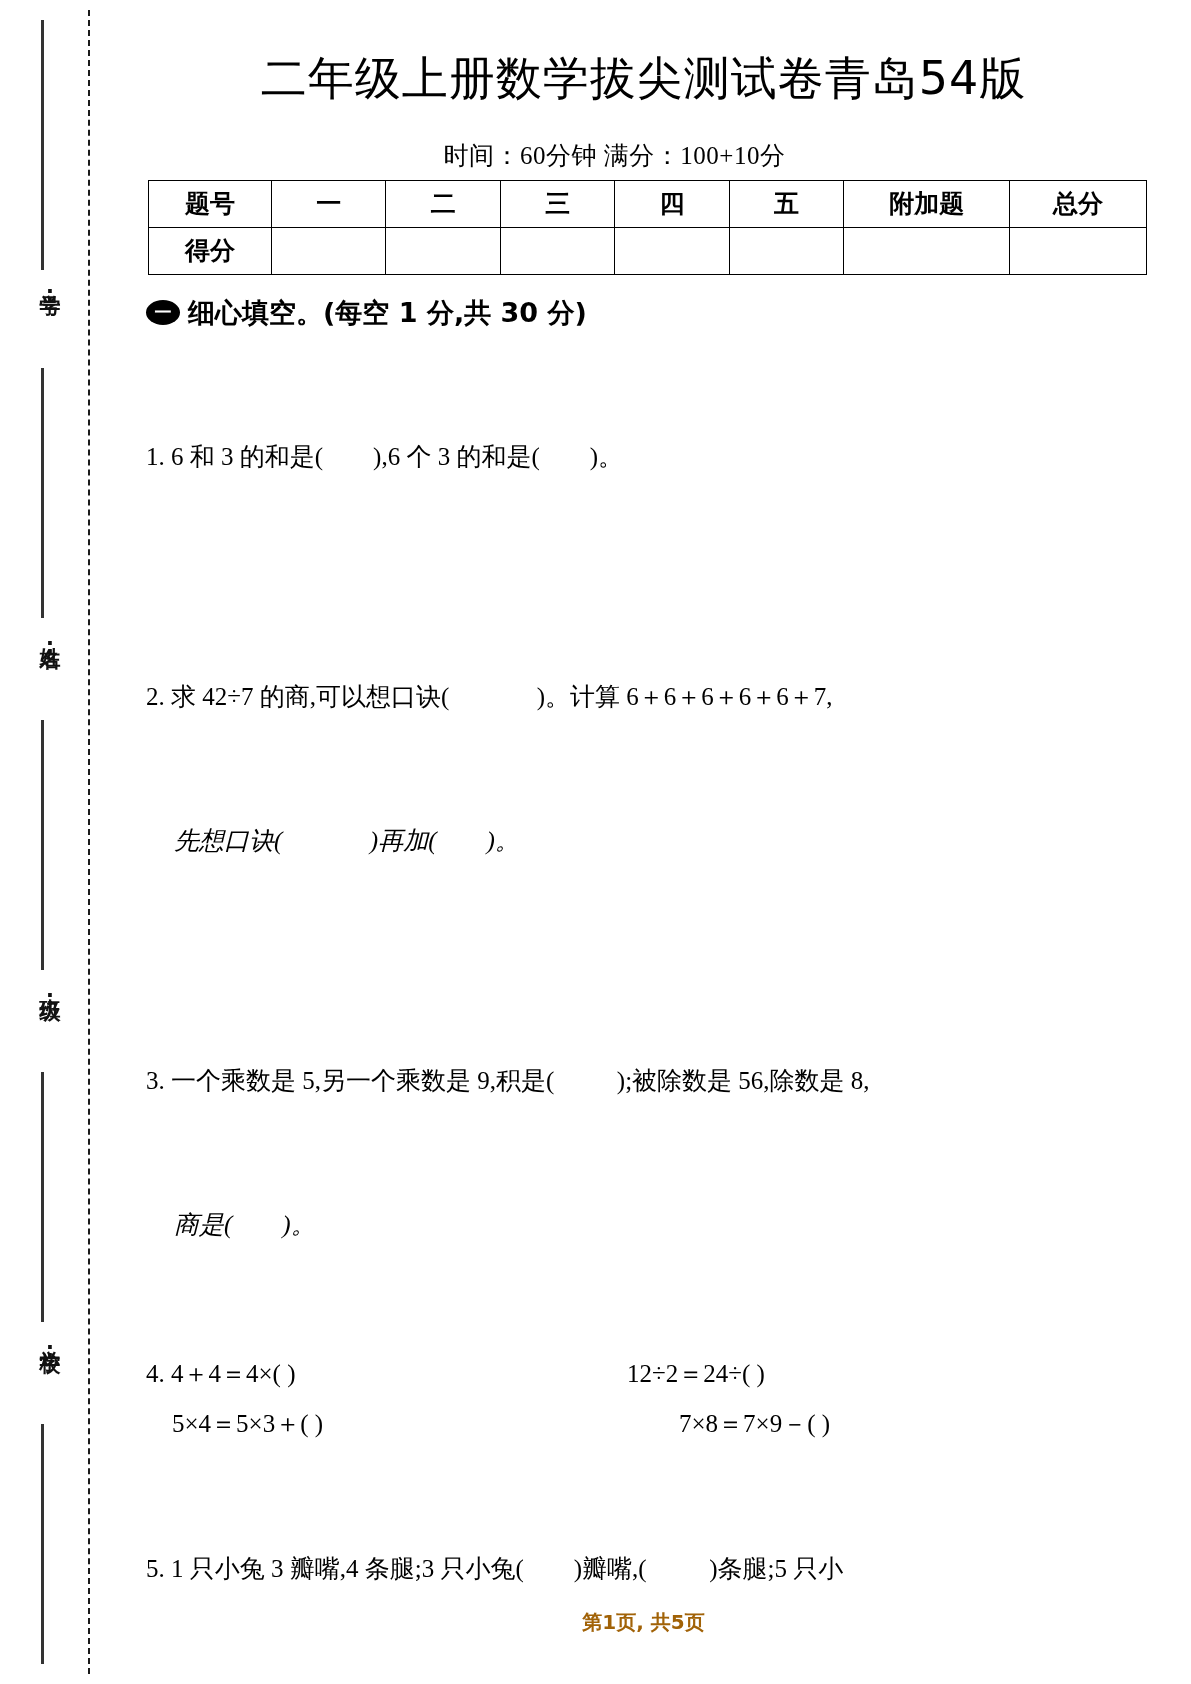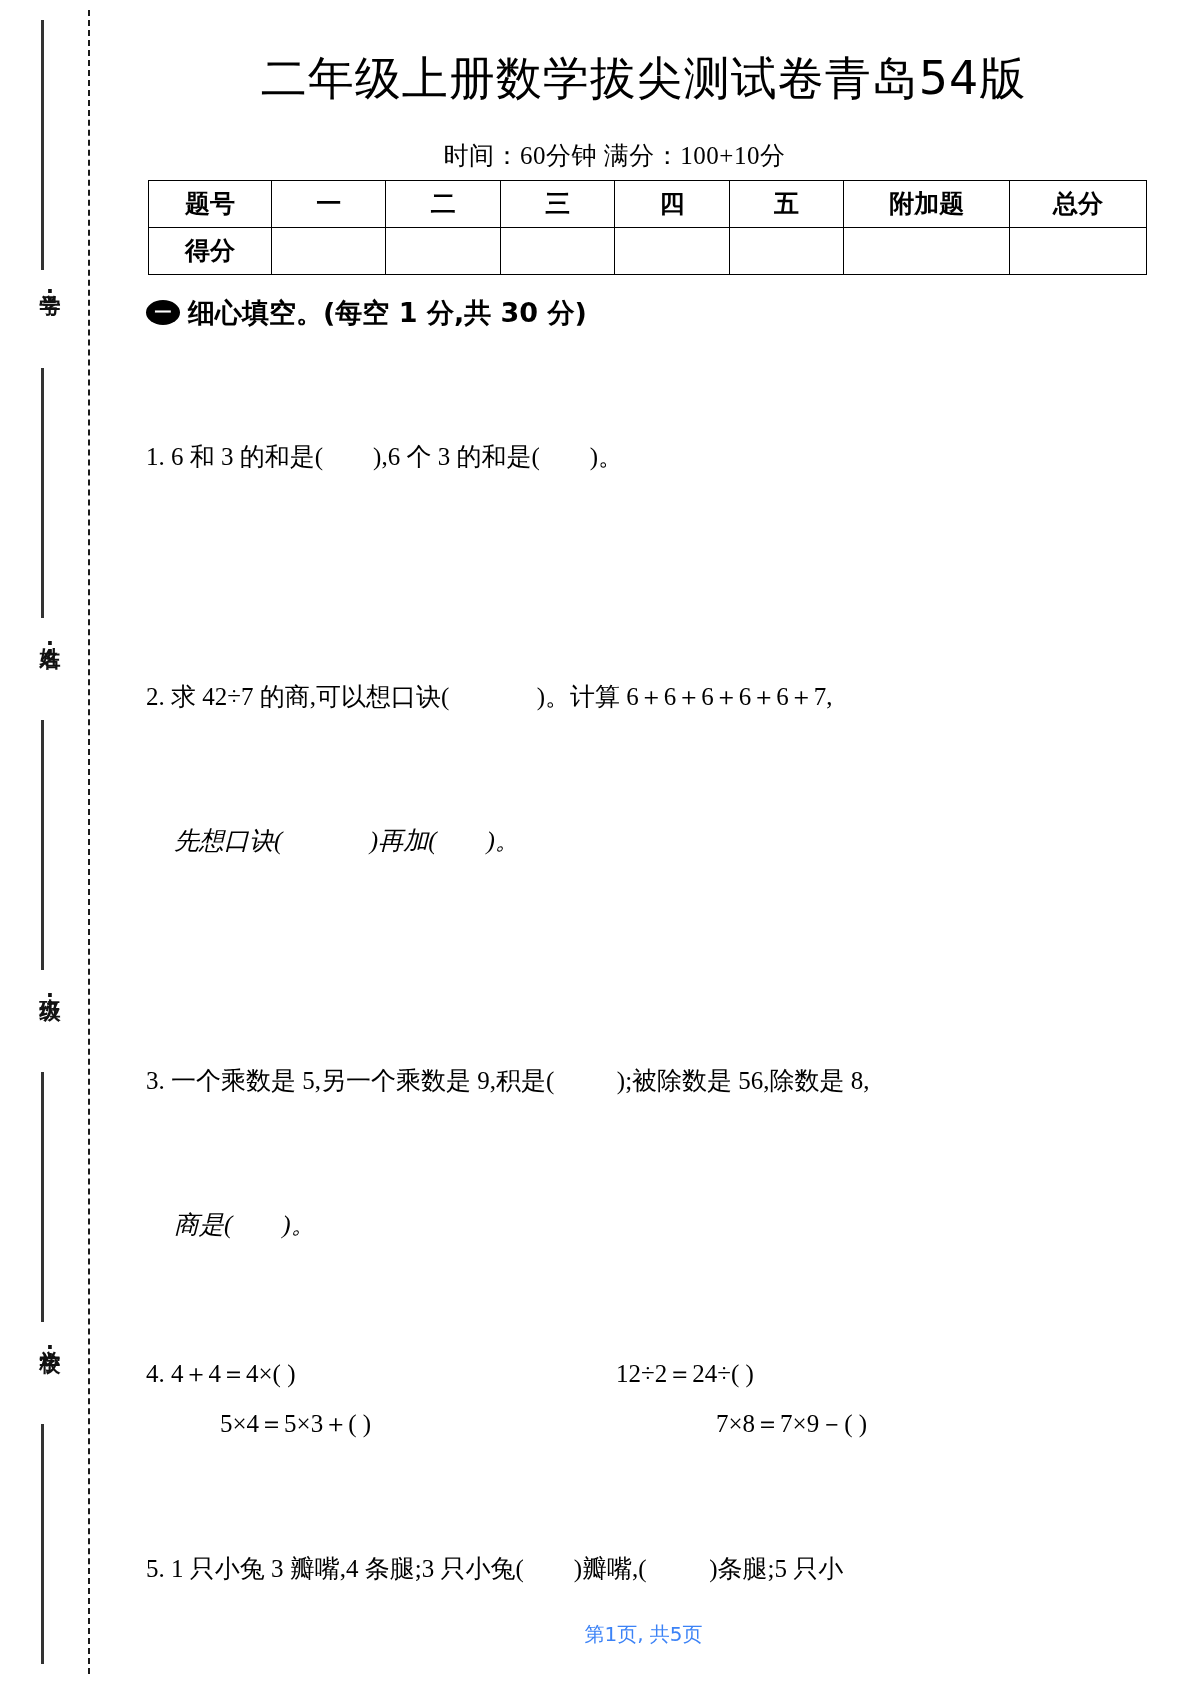--- a/index.html
+++ b/index.html
@@ -140,32 +140,33 @@
   }
   .q-line { display: block; }
   .q-indent { padding-left: 28px; font-style: italic; }
 
   .q4row {
     display: flex;
     margin: 0 30px 0 76px;
     font-size: 25px;
     line-height: 2.0;
     color: #000;
+    gap: 11px;
   }
   .q4row > div:first-child { width: 470px; }
 
   
   .footer {
     position: absolute;
-    left: 0; right: 0; bottom: 36px;
+    left: 0; right: 0; bottom: 48px;
     text-align: center;
     font-size: 20px;
-    font-weight: 400;
-    font-family: "DejaVu Sans", "Liberation Sans", sans-serif;
-    color: #3b82f6;
+    font-weight: 700;
+    font-family: "DejaVu Sans", "Liberation Sans", sans-serif;
+    color: #a16207;
   }
 </style>
 </head>
 <body>
 
 <div id="left-strip">
   <div class="dashed-line"></div>
 
   <div class="vrule" style="top:20px; height:250px;"></div>
   <div class="vlabel" style="top:278px;">学号:</div>
@@ -233,21 +234,21 @@
     <span class="q-line">3. 一个乘数是 5,另一个乘数是 9,积是(          );被除数是 56,除数是 8,</span>
     <span class="q-line q-indent">商是(        )。</span>
   </div>
 
   <div style="margin-top:4px;">
     <div class="q4row" style="margin-left:50px;">
       <div>4. 4＋4＝4×(          )</div>
       <div>12÷2＝24÷(          )</div>
     </div>
     <div class="q4row">
-      <div style="width:496px;margin-left:48px;">5×4＝5×3＋(          )</div>
+      <div style="width:496px;">5×4＝5×3＋(          )</div>
       <div>7×8＝7×9－(          )</div>
     </div>
   </div>
 
   <div class="q">
     <span class="q-line">5. 1 只小兔 3 瓣嘴,4 条腿;3 只小兔(        )瓣嘴,(          )条腿;5 只小</span>
     
   </div>
 
   <div class="footer">

